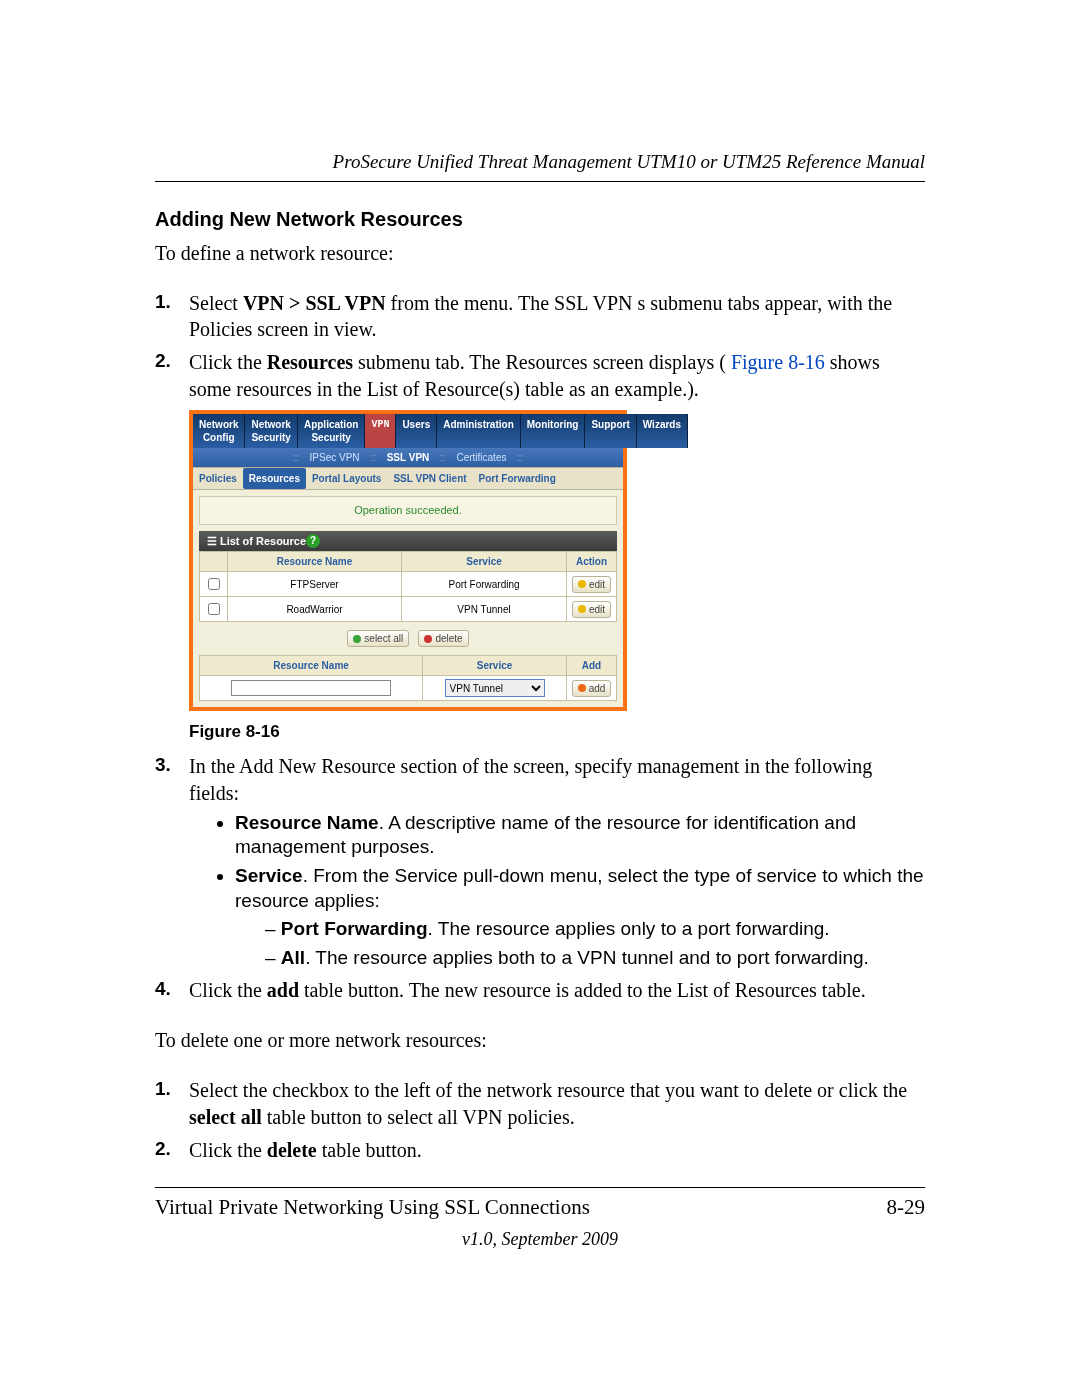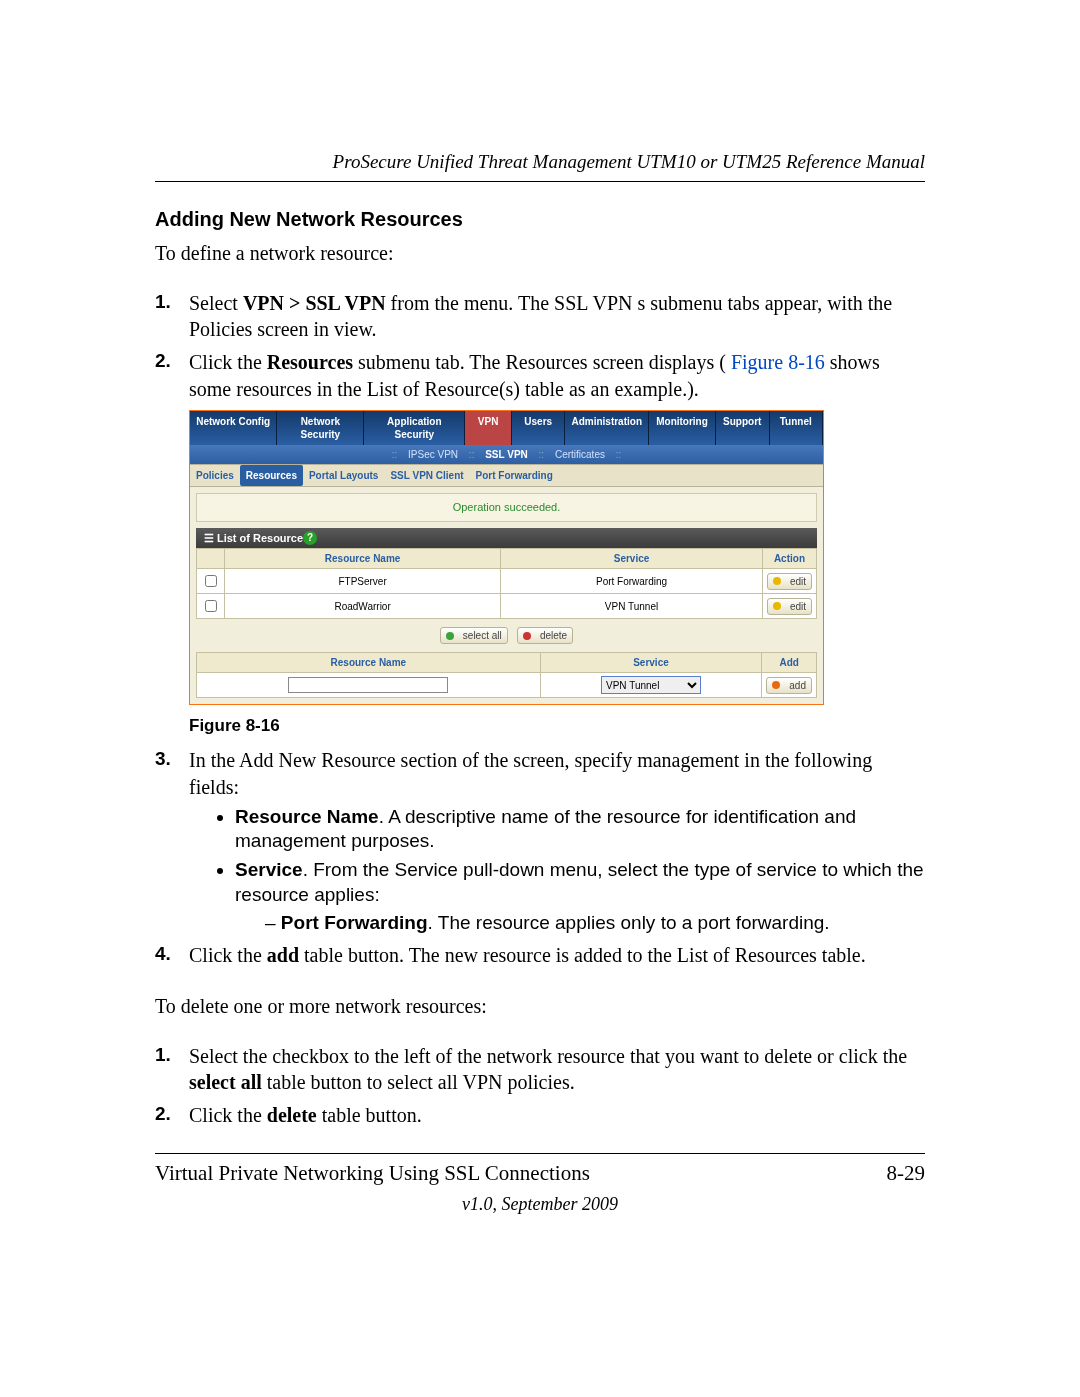--- a/index.html
+++ b/index.html
@@ -40,39 +40,39 @@
   .bold { font-weight: bold; }
   ul.bullets { list-style: disc; padding-left: 46px; margin: 4px 0; }
   ul.bullets li { margin: 4px 0; }
   ul.dashes { list-style: none; padding-left: 30px; }
   ul.dashes li::before { content: "–  "; }
   .figcap { font-family: Arial, Helvetica, sans-serif; font-weight: bold; font-size: 17px; margin: 10px 0 10px 0; }
 
   
   .shot {
     margin: 8px 0 6px 0;
-    border: 1px solid #f97316;
+    border: 4px solid #f97316;
     background: #f2eedc;
     font-family: Verdana, Arial, sans-serif;
     font-size: 11px;
-    width: 635px;
+    width: 438px;
     box-sizing: border-box;
   }
   .shot * { box-sizing: border-box; }
   .nav1 { display: flex; }
   .nav1 .tab {
     padding: 4px 6px;
     background: linear-gradient(#133a6b, #2a5ea3);
     color: #fff;
     font-weight: bold;
     border-right: 1px solid #0a1f3d;
     font-size: 10px;
     text-align: center;
   }
-  .nav1 .tab.vpn { background: #b44; }
+  .nav1 .tab.vpn { background: #b44; font-family: Liberation Mono, monospace; }
   .subnav {
     background: linear-gradient(#4877bb, #2e5fa3);
     color: #cfe1ff;
     text-align: center;
     padding: 3px 0;
     font-size: 10px;
   }
   .subnav span { margin: 0 4px; }
   .subnav .sel { color: #fff; font-weight: bold; }
   .subnav .sep { color: #8ab; }
@@ -123,21 +123,21 @@
   table.grid th { background: #efeacd; color: #2a5ea3; font-weight: bold; }
   .edit-btn {
     background: linear-gradient(#fff, #e7e2c6);
     border: 1px solid #b8b296;
     border-radius: 3px;
     padding: 1px 5px;
     font-size: 10px;
     color: #444;
     display: inline-flex;
     align-items: center;
-    gap: 9px;
+    gap: 3px;
   }
   .dot-y { width: 8px; height: 8px; border-radius: 50%; background: #e8b800; display: inline-block; }
   .dot-g { width: 8px; height: 8px; border-radius: 50%; background: #3aa33a; display: inline-block; }
   .dot-r { width: 8px; height: 8px; border-radius: 50%; background: #cc3333; display: inline-block; }
   .dot-o { width: 8px; height: 8px; border-radius: 50%; background: #e86a10; display: inline-block; }
   .btnrow { text-align: center; padding: 8px 0; }
   .panel-add-title {
     color: #2a5ea3;
     font-weight: bold;
     font-size: 11px;
@@ -192,21 +192,21 @@
       <div class="shot">
         <div class="nav1">
           <div class="tab" style="flex:1.1">Network Config</div>
           <div class="tab" style="flex:1.1">Network Security</div>
           <div class="tab" style="flex:1.3">Application Security</div>
           <div class="tab vpn" style="flex:0.5">VPN</div>
           <div class="tab" style="flex:0.6">Users</div>
           <div class="tab" style="flex:1.0">Administration</div>
           <div class="tab" style="flex:0.8">Monitoring</div>
           <div class="tab" style="flex:0.6">Support</div>
-          <div class="tab" style="flex:0.6">Tunnel</div>
+          <div class="tab" style="flex:0.6">Wizards</div>
         </div>
         <div class="subnav">
           <span class="sep">::</span>
           <span>IPSec VPN</span>
           <span class="sep">::</span>
           <span class="sel">SSL VPN</span>
           <span class="sep">::</span>
           <span>Certificates</span>
           <span class="sep">::</span>
         </div>
@@ -295,20 +295,21 @@
     <li>
       <span class="body">In the Add New Resource section of the screen, specify management in the following fields:</span>
       <ul class="bullets">
         <li>
           <span class="bold">Resource Name</span><span>. A descriptive name of the resource for identification and management purposes.</span>
         </li>
         <li>
           <span class="bold">Service</span><span>. From the Service pull-down menu, select the type of service to which the resource applies:</span>
           <ul class="dashes">
             <li><span class="bold">Port Forwarding</span><span>. The resource applies only to a port forwarding.</span></li>
+            <li><span class="bold">All</span><span>. The resource applies both to a VPN tunnel and to port forwarding.</span></li>
           </ul>
         </li>
       </ul>
     </li>
 
     <li>
       <span class="body">
         <span>Click the </span><span class="bold">add</span><span> table button. The new resource is added to the List of Resources table.</span>
       </span>
     </li>

